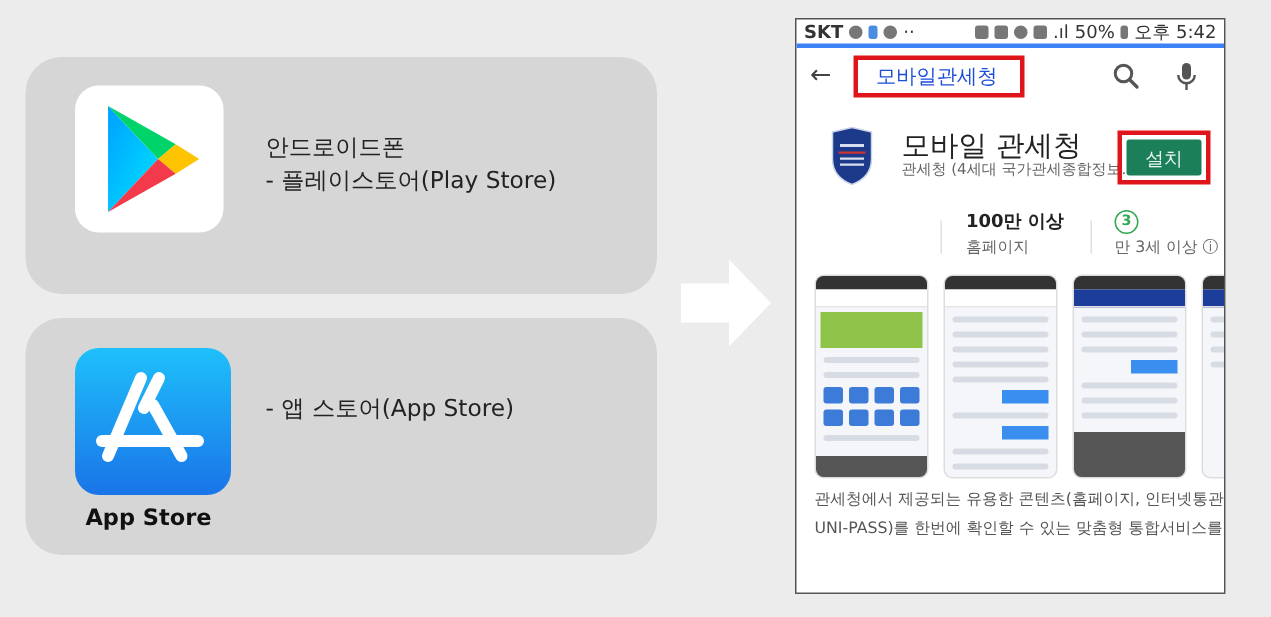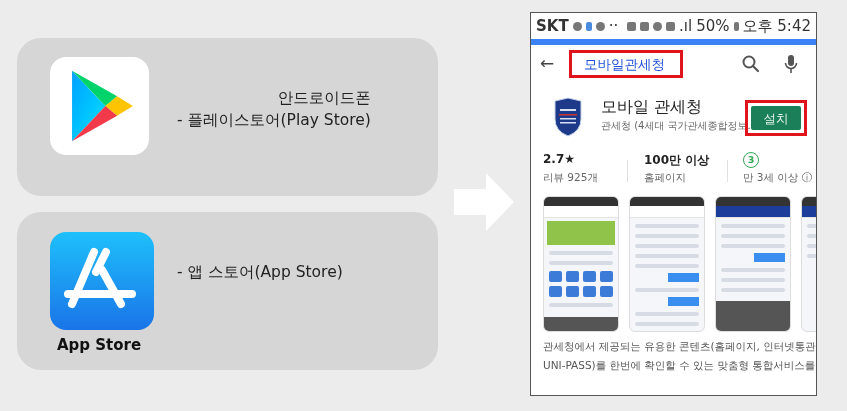--- a/index.html
+++ b/index.html
@@ -12,43 +12,43 @@
 
   .icon-tile { position: absolute; left: 33px; top: 19px; width: 99px; height: 98px; border-radius: 16px; overflow: hidden; }
   .play .icon-tile { background: #ffffff; }
   .apple .icon-tile { background: linear-gradient(180deg, #1ec0fb 0%, #1a74e8 100%); top: 20px; width: 104px; }
   .icon-tile svg { width: 100%; height: 100%; display: block; }
 
   .icon-caption { position: absolute; left: 0; width: 164px; text-align: center; font-weight: bold; font-size: 15px; color: #111; }
   .play .icon-caption { top: 124px; }
   .apple .icon-caption { top: 124px; }
 
-  .desc { position: absolute; left: 160px; font-size: 15.5px; line-height: 22px; color: #222; text-align: right; }
+  .desc { position: absolute; left: 160px; font-size: 15.5px; line-height: 22px; color: #222; }
   .play .desc { top: 49px; }
   .apple .desc { top: 49px; }
 
   .arrow { position: absolute; left: 454px; top: 173px; width: 60px; height: 58px; }
 
   .phone { position: absolute; left: 530px; top: 12px; width: 287px; height: 384px; background: #fff; border: 1.5px solid #555; overflow: hidden; }
-  .status-bar { height: 32px; display: flex; align-items: center; padding: 0 5px; font-size: 15px; color: #333; gap: 4px; border-bottom: 6px solid #3b82f6; white-space: nowrap; }
+  .status-bar { height: 19px; display: flex; align-items: center; padding: 0 5px; font-size: 12px; color: #333; gap: 4px; border-bottom: 3px solid #3b82f6; white-space: nowrap; }
   .status-bar .carrier { font-weight: bold; }
   .status-bar .sp { flex: 1; }
   .st-ic { display: inline-block; width: 9px; height: 9px; border-radius: 2px; background: #777; }
   .st-ic.round { border-radius: 50%; }
   .st-ic.blue { background: #4a8de0; width: 6px; }
 
   .search-row { position: relative; height: 38px; }
   .back-arrow { position: absolute; left: 9px; top: 8px; font-size: 17px; color: #444; }
   .search-box { position: absolute; left: 38px; top: 5px; width: 114px; height: 28px; border: 3px solid #e0141b; font-size: 13.5px; line-height: 22px; padding-left: 12px; color: #1d4ed8; }
   .search-icon { position: absolute; left: 210px; top: 9px; width: 20px; height: 20px; }
   .mic-icon { position: absolute; left: 252px; top: 8px; width: 16px; height: 22px; }
 
   .app-row { position: relative; height: 65px; }
   .app-logo { position: absolute; left: 21px; top: 14px; width: 32px; height: 40px; }
-  .app-name { position: absolute; left: 70px; top: 14px; font-size: 16px; color: #222; }
+  .app-name { position: absolute; left: 70px; top: 14px; font-size: 19px; color: #222; }
   .app-sub { position: absolute; left: 70px; top: 36px; font-size: 10px; color: #666; white-space: nowrap; }
   .install-wrap { position: absolute; left: 214px; top: 17px; width: 62px; height: 36px; border: 3px solid #e0141b; padding: 3px; }
   .install-btn { width: 100%; height: 100%; background: #1b7f5a; color: #e8f5ee; font-size: 12.5px; text-align: center; line-height: 26px; border-radius: 2px; }
 
   .stats { position: relative; height: 44px; }
   .stat { position: absolute; top: 4px; }
   .stat .v { font-size: 12px; font-weight: bold; color: #222; height: 17px; }
   .stat .l { font-size: 10.5px; color: #666; margin-top: 2px; }
   .stat.s1 { left: 12px; }
   .stat.s2 { left: 113px; }
@@ -160,24 +160,20 @@
       <rect x="8" y="25" width="16" height="1.5" fill="#d8dff0"></rect>
     </svg>
     <div class="app-name">모바일 관세청</div>
     <div class="app-sub">관세청 (4세대 국가관세종합정보...</div>
     <div class="install-wrap">
       <div class="install-btn">설치</div>
     </div>
   </div>
 
   <div class="stats">
-    <div class="stat s1">
-      <div class="v">2.7★</div>
-      <div class="l">리뷰 925개</div>
-    </div>
     <div class="vdiv" style="left:96px"></div>
     <div class="stat s2">
       <div class="v">100만 이상</div>
       <div class="l">홈페이지</div>
     </div>
     <div class="vdiv" style="left:196px"></div>
     <div class="stat s3">
       <div class="v"><span class="rating-badge">3</span></div>
       <div class="l">만 3세 이상 ⓘ</div>
     </div>

